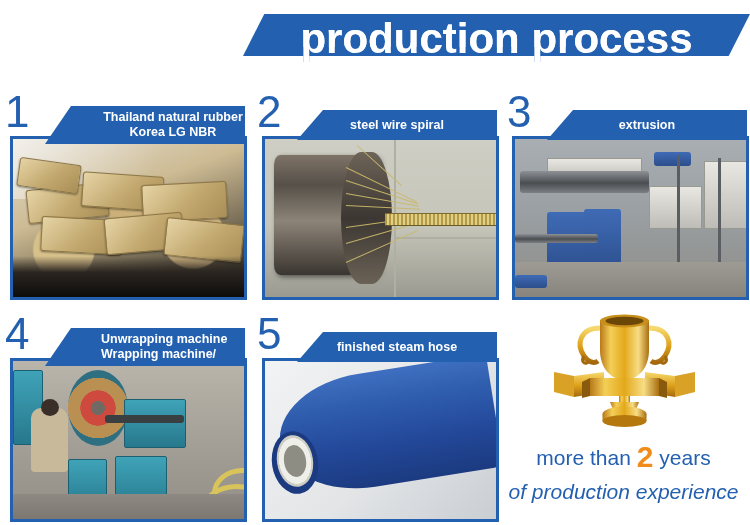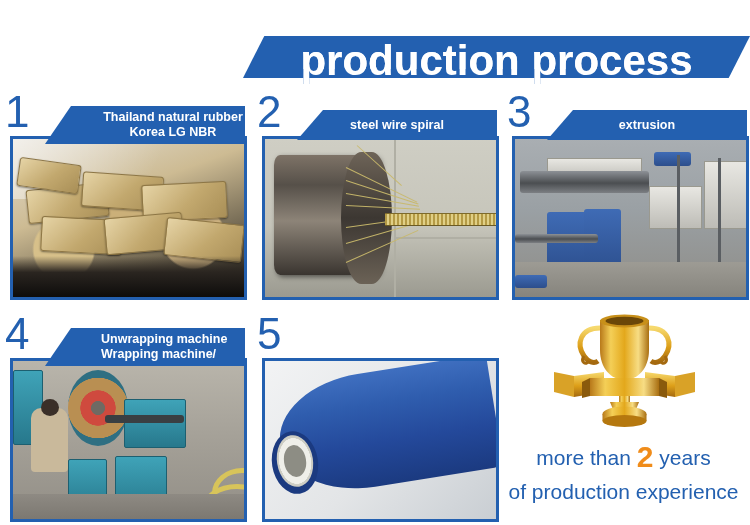--- a/index.html
+++ b/index.html
@@ -4,21 +4,21 @@
 <style>
   html,body{margin:0;padding:0;}
   body{
     width:750px;height:525px;overflow:hidden;background:#ffffff;
     font-family:"Liberation Sans","DejaVu Sans",sans-serif;
     position:relative;
   }
   .page{position:relative;width:750px;height:525px;}
 
   
-  .title-wrap{position:absolute;left:0;top:0;width:739px;height:80px;margin-top:22px;}
+  .title-wrap{position:absolute;left:0;top:0;width:739px;height:80px;}
   .title-bar{
     position:absolute;left:243px;top:14px;width:507px;height:42px;
     background:#2360b0;
     -webkit-clip-path:polygon(4.2% 0,100% 0,95.8% 100%,0% 100%);
     clip-path:polygon(4.2% 0,100% 0,95.8% 100%,0% 100%);
   }
   .title-text{
     position:absolute;left:243px;top:8px;width:507px;height:62px;
     display:flex;align-items:center;justify-content:center;
     font-size:42px;font-weight:bold;letter-spacing:0px;
@@ -120,21 +120,21 @@
   
   .trophy-box{position:absolute;left:497px;top:312px;width:253px;height:213px;}
   .trophy{position:absolute;left:55px;top:2px;width:145px;height:118px;}
   .tagline1{
     position:absolute;left:0;top:128px;width:253px;text-align:center;
     font-size:21px;color:#2360b0;font-weight:400;white-space:nowrap;
   }
   .tagline1 .big{font-size:30px;font-weight:bold;color:#f08c1a;vertical-align:-2px;}
   .tagline2{
     position:absolute;left:0;top:168px;width:253px;text-align:center;
-    font-size:21px;color:#2360b0;font-weight:400;white-space:nowrap;
+    font-size:21px;color:#2360b0;font-style:italic;font-weight:400;white-space:nowrap;
   }
 </style>
 </head>
 <body>
 
 <div class="page">
 
   <div class="title-wrap">
     <div class="title-bar"></div>
     <div class="title-text">
@@ -228,20 +228,23 @@
         <div class="barrel" style="left:40%;top:34%;width:34%;height:5%;background:#3a3f42;"></div>
         <div class="coil" style="left:86%;top:68%;width:22%;height:26%;"></div>
         <div class="coil" style="left:82%;top:78%;width:26%;height:24%;"></div>
         <div style="position:absolute;left:0;bottom:0;width:100%;height:16%;background:linear-gradient(to bottom,#8e8a83,#7c7871);"></div>
       </div>
     </div>
   </div>
 
   <div class="panel" style="left:252px;top:310px;width:248px;height:215px;">
     <div class="num" style="left:5px;top:2px;">5</div>
+    <div class="label center" style="left:45px;top:22px;width:200px;height:30px;">
+      <span class="ln">finished steam hose</span>
+    </div>
     <div class="photo" style="left:10px;top:48px;width:237px;height:164px;">
       <div class="ph-in p5">
         <div class="hose5"></div>
         <div class="hose-end"></div>
         <div class="hose-lin"></div>
         <div class="hose-bore"></div>
       </div>
     </div>
   </div>
 

